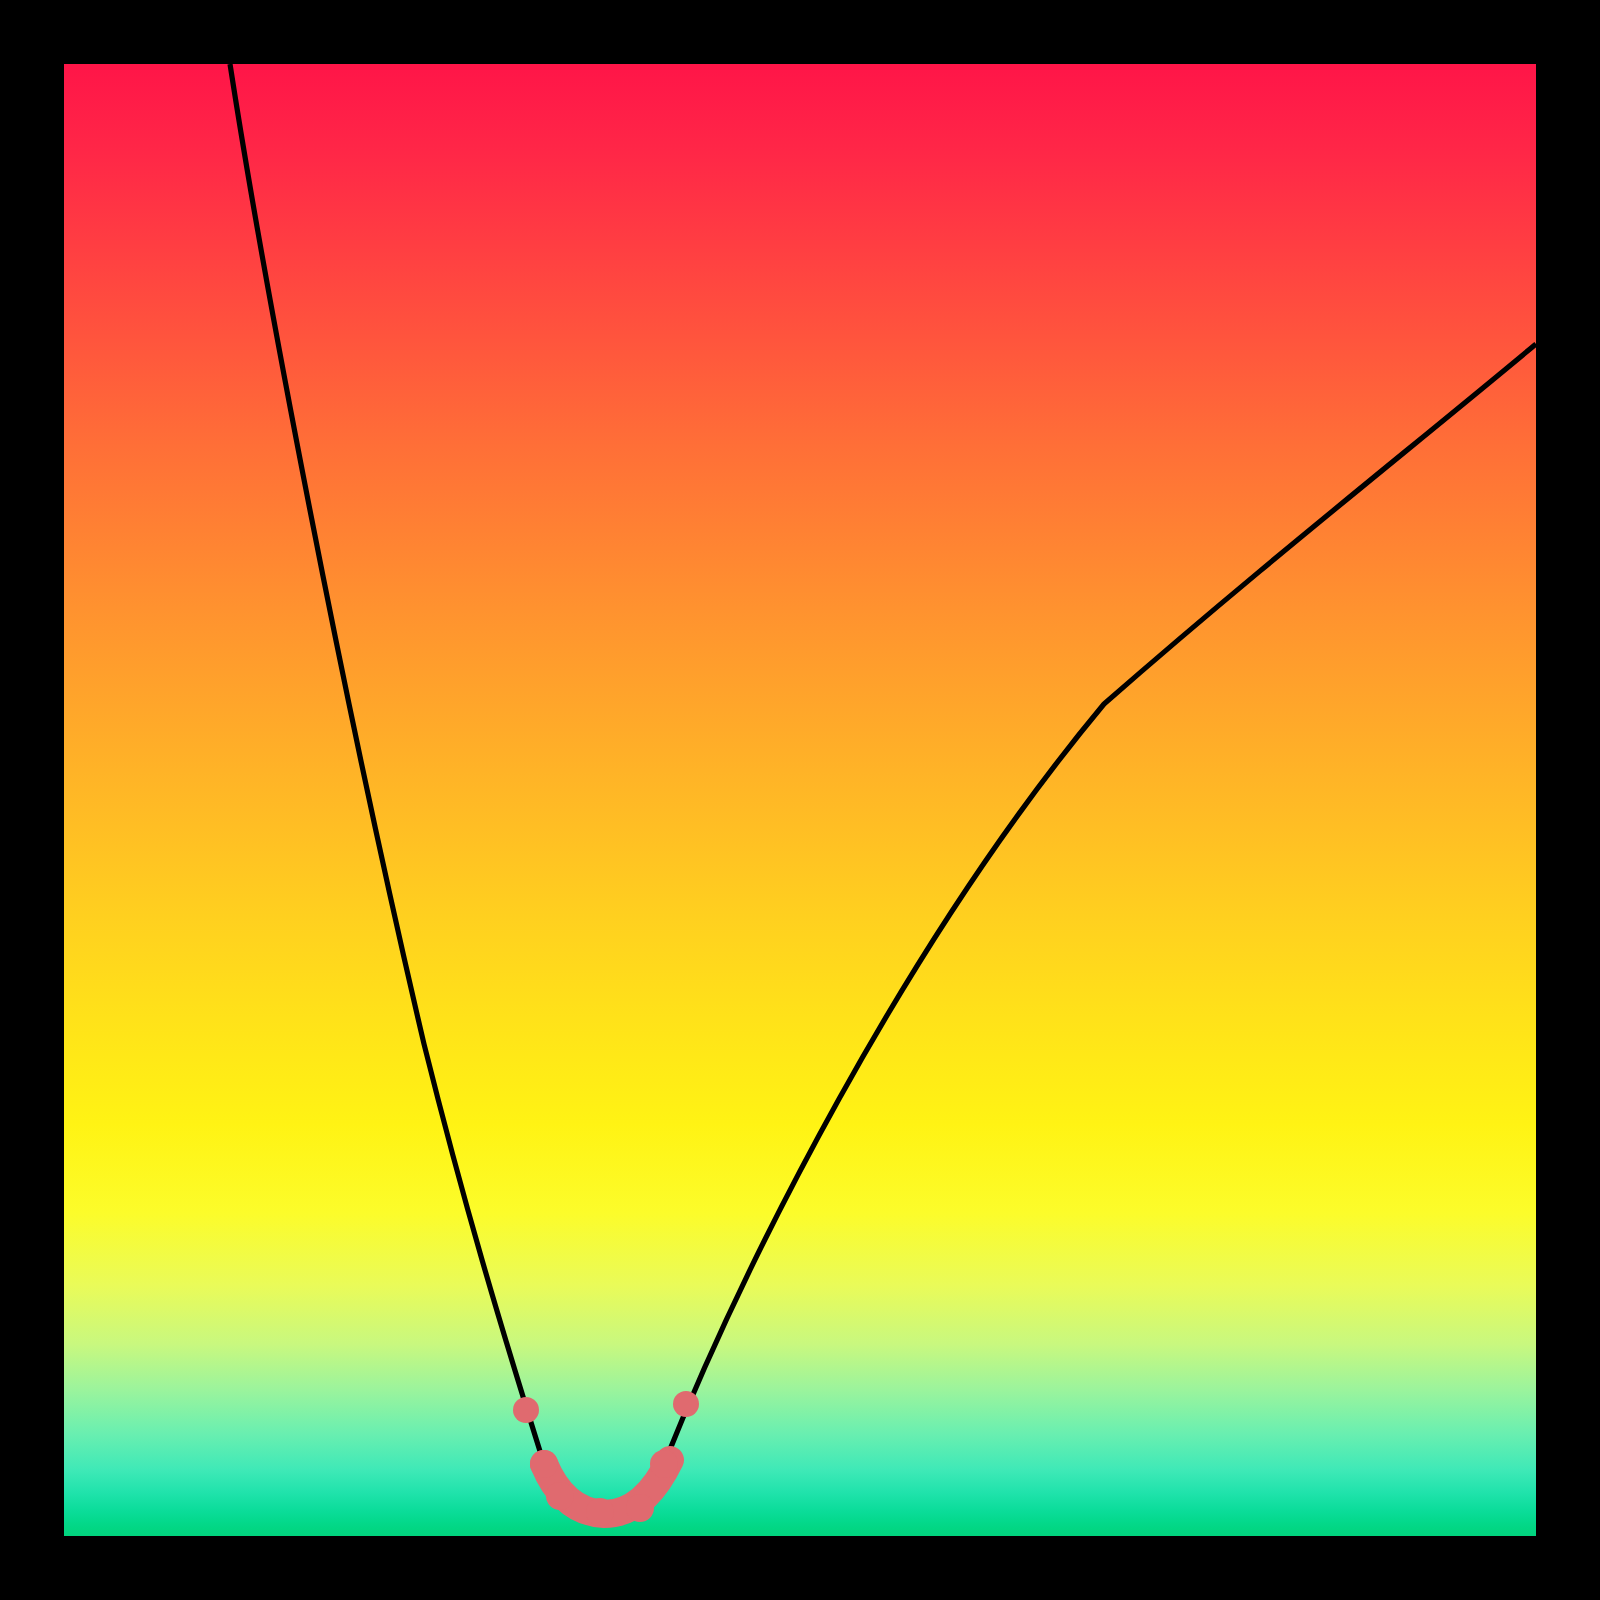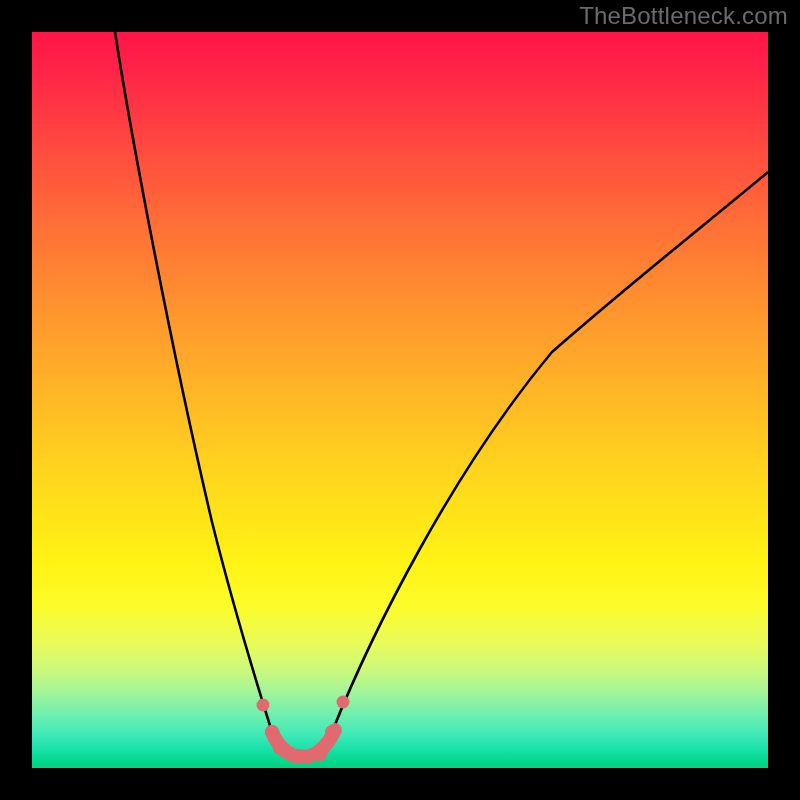--- a/index.html
+++ b/index.html
@@ -65,21 +65,20 @@
     top: 0;
     width: 736px;
     height: 736px;
     overflow: visible;
   }
 </style>
 </head>
 <body>
 
 <div class="frame">
-  <div class="watermark">TheBottleneck.com</div>
 
   <div class="plot">
     <svg class="curves" viewBox="0 0 736 736" preserveAspectRatio="none">
 
       <path fill="none" stroke="#000" stroke-width="2.6" d="M 83 0
                C 100 110, 140 320, 180 490
                C 200 570, 218 630, 240 700"></path>
 
       <path fill="none" stroke="#000" stroke-width="2.6" d="M 300 700
                C 340 600, 420 440, 520 320

